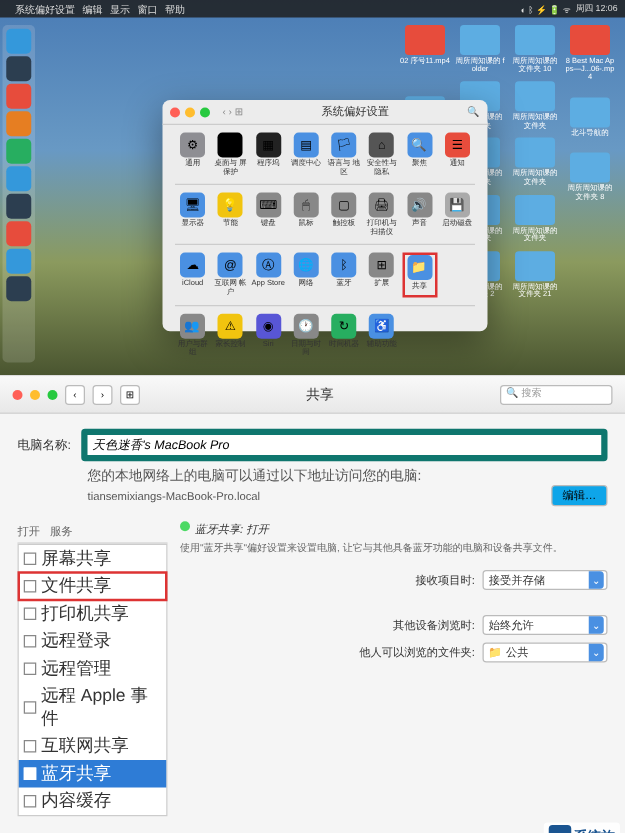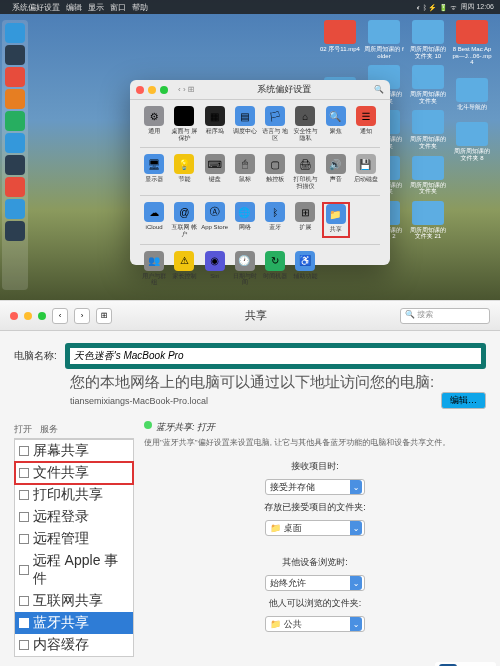--- a/index.html
+++ b/index.html
@@ -40,41 +40,41 @@
 
 .sharing { width: 500px; background: #f5f5f5; padding: 0; border-top: 1px solid #ddd; }
 .sh-toolbar { height: 30px; display: flex; align-items: center; padding: 0 10px; gap: 6px; border-bottom: 1px solid #ccc; background: linear-gradient(#f9f9f9,#e8e8e8); }
 .nav-btn { width: 16px; height: 16px; border: 1px solid #bbb; border-radius: 3px; background: #fff; display: flex; align-items: center; justify-content: center; font-size: 8px; cursor: pointer; }
 .sh-title { flex: 1; text-align: center; font-size: 11px; color: #333; }
 .search-box { width: 90px; height: 16px; border: 1px solid #bbb; border-radius: 3px; background: #fff; font-size: 8px; padding: 0 4px; color: #999; }
 
 .sh-body { padding: 12px 14px; font-size: 10px; color: #333; }
 .namefield { display: flex; align-items: center; gap: 8px; margin-bottom: 4px; }
 .namefield input { flex: 1; height: 26px; border: 5px solid #0f766e; border-radius: 3px; padding: 0 4px; font-size: 10px; font-style: italic; }
-.hint { font-size: 15px; color: #555; margin-left: 56px; }
+.hint { font-size: 11px; color: #555; margin-left: 56px; }
 .hint2 { font-size: 9px; color: #555; margin-left: 56px; display: flex; align-items: center; }
 .edit-btn { border: 1px solid #bbb; border-radius: 3px; padding: 1px 8px; background: #0ea5e9; font-size: 9px; cursor: pointer; }
 
 .sh-main { display: flex; margin-top: 12px; gap: 10px; }
 .sh-left { width: 120px; }
 .svc-head { display: flex; gap: 8px; font-size: 9px; color: #666; padding: 2px 0; border-bottom: 1px solid #ccc; }
 .svc-list { border: 1px solid #ccc; background: #fff; }
 .svc-item { display: flex; align-items: center; gap: 4px; padding: 2px 4px; font-size: 14px; cursor: pointer; }
 .svc-item.sel { background: #2e7cd6; color: #fff; }
 .svc-item.hl { outline: 2px solid #d33; outline-offset: -1px; }
 .cb { width: 10px; height: 10px; border: 1px solid #888; background: #fff; display: inline-flex; align-items: center; justify-content: center; font-size: 7px; }
 .cb.checked::after { content: "✓"; color: #333; }
 .svc-item.sel .cb { border-color: #fff; }
 .svc-item.sel .cb.checked::after { color: #fff; }
 
 .sh-right { flex: 1; font-size: 9px; }
 .bt-status { display: flex; align-items: flex-start; gap: 4px; margin-bottom: 4px; font-style: italic; }
 .dot-g { width: 8px; height: 8px; border-radius: 50%; background: #4cd964; }
 .bt-desc { color: #666; font-size: 8px; margin-bottom: 12px; line-height: 1.3; }
-.opt-row { display: flex; align-items: center; gap: 6px; margin-bottom: 6px; justify-content: flex-end; flex-direction: column; }
+.opt-row { display: flex; align-items: center; gap: 6px; margin-bottom: 6px; justify-content: flex-end; }
 .opt-label { text-align: right; }
 .sel-box { border: 1px solid #bbb; border-radius: 3px; background: #fff; height: 16px; font-size: 9px; padding: 0 14px 0 4px; min-width: 100px; display: flex; align-items: center; position: relative; cursor: pointer; }
 .sel-box::after { content: "⌄"; position: absolute; right: 2px; top: 0; width: 12px; height: 100%; background: #4a90e2; color: #fff; display: flex; align-items: center; justify-content: center; border-radius: 0 3px 3px 0; font-size: 8px; }
 
 .watermark { position: absolute; right: 4px; bottom: 4px; display: flex; align-items: center; gap: 2px; background: rgba(255,255,255,0.9); padding: 2px 4px; border-radius: 3px; font-size: 11px; font-weight: bold; color: #1a5490; }
 .wm-icon { width: 18px; height: 18px; background: #1a5490; border-radius: 3px; display: flex; align-items: center; justify-content: center; color: #fff; font-size: 8px; }
 .footer-lock { display: flex; align-items: center; gap: 4px; font-size: 8px; color: #666; padding: 4px 14px; }
 .container { position: relative; }
 </style>
 </head>
@@ -420,24 +420,20 @@
         <div class="bt-status">
           <div class="dot-g"></div>
           <span>蓝牙共享: 打开</span>
         </div>
         <div class="bt-desc">使用"蓝牙共享"偏好设置来设置电脑, 让它与其他具备蓝牙功能的电脑和设备共享文件。</div>
         <div id="opts">
               <div class="opt-row">
                 <span class="opt-label">接收项目时:</span>
                 <div class="sel-box">接受并存储</div>
               </div>
-              <div class="opt-row">
-                <span class="opt-label">存放已接受项目的文件夹:</span>
-                <div class="sel-box">📁 桌面</div>
-              </div>
               <div style="height: 14px;"></div>
               <div class="opt-row">
                 <span class="opt-label">其他设备浏览时:</span>
                 <div class="sel-box">始终允许</div>
               </div>
               <div class="opt-row">
                 <span class="opt-label">他人可以浏览的文件夹:</span>
                 <div class="sel-box">📁 公共</div>
               </div>
             </div>

